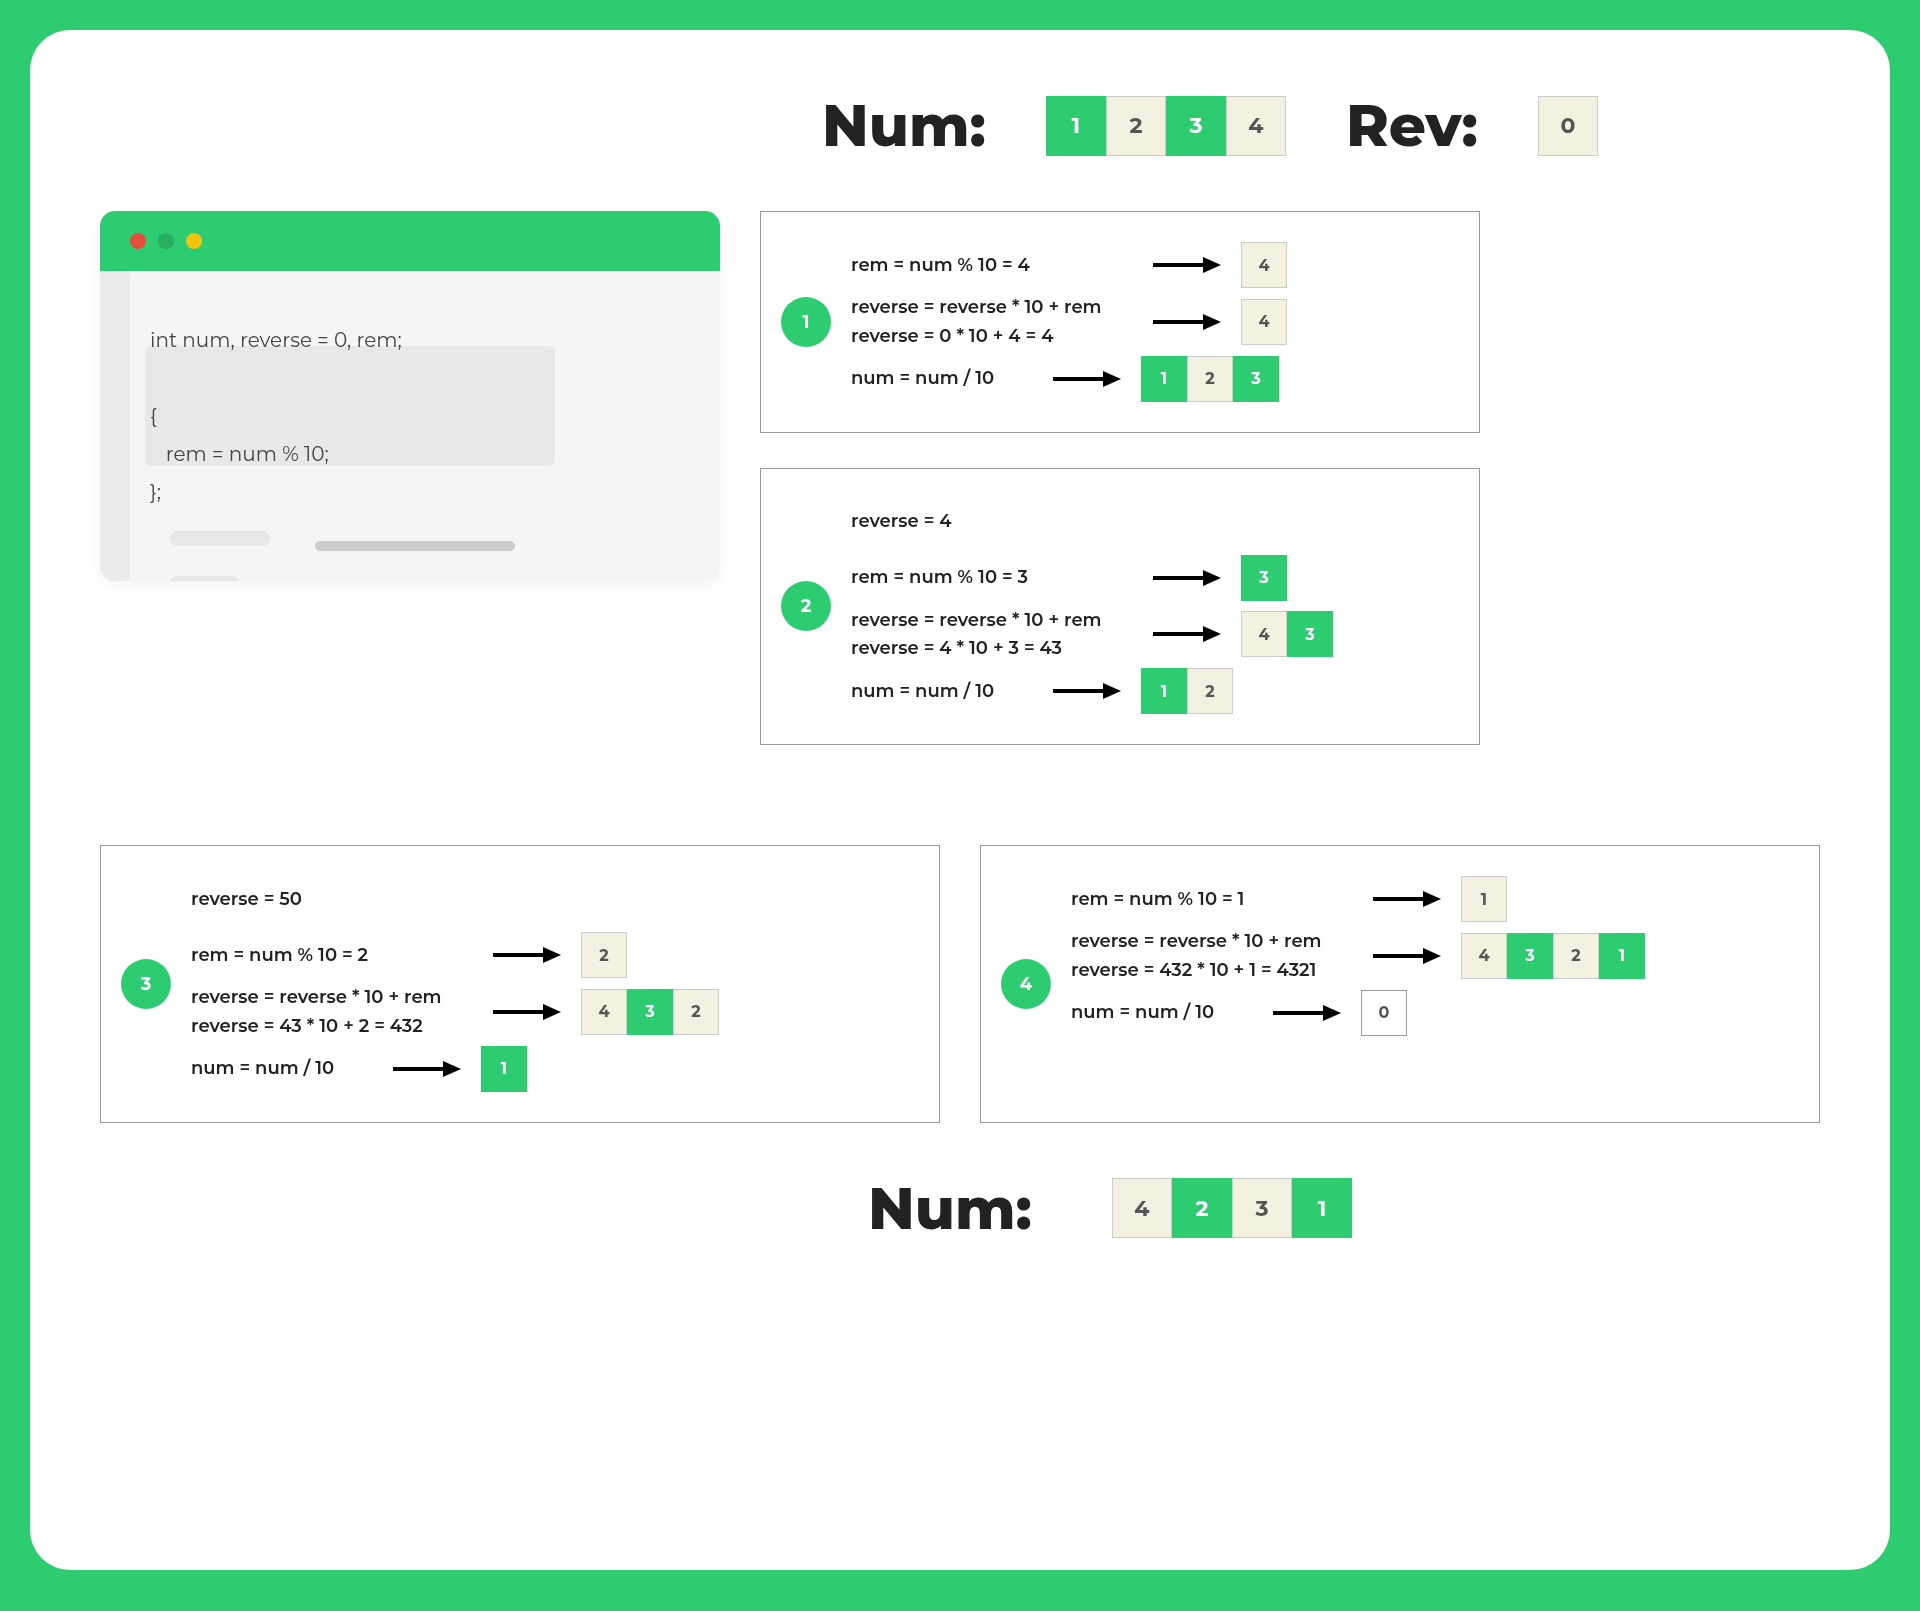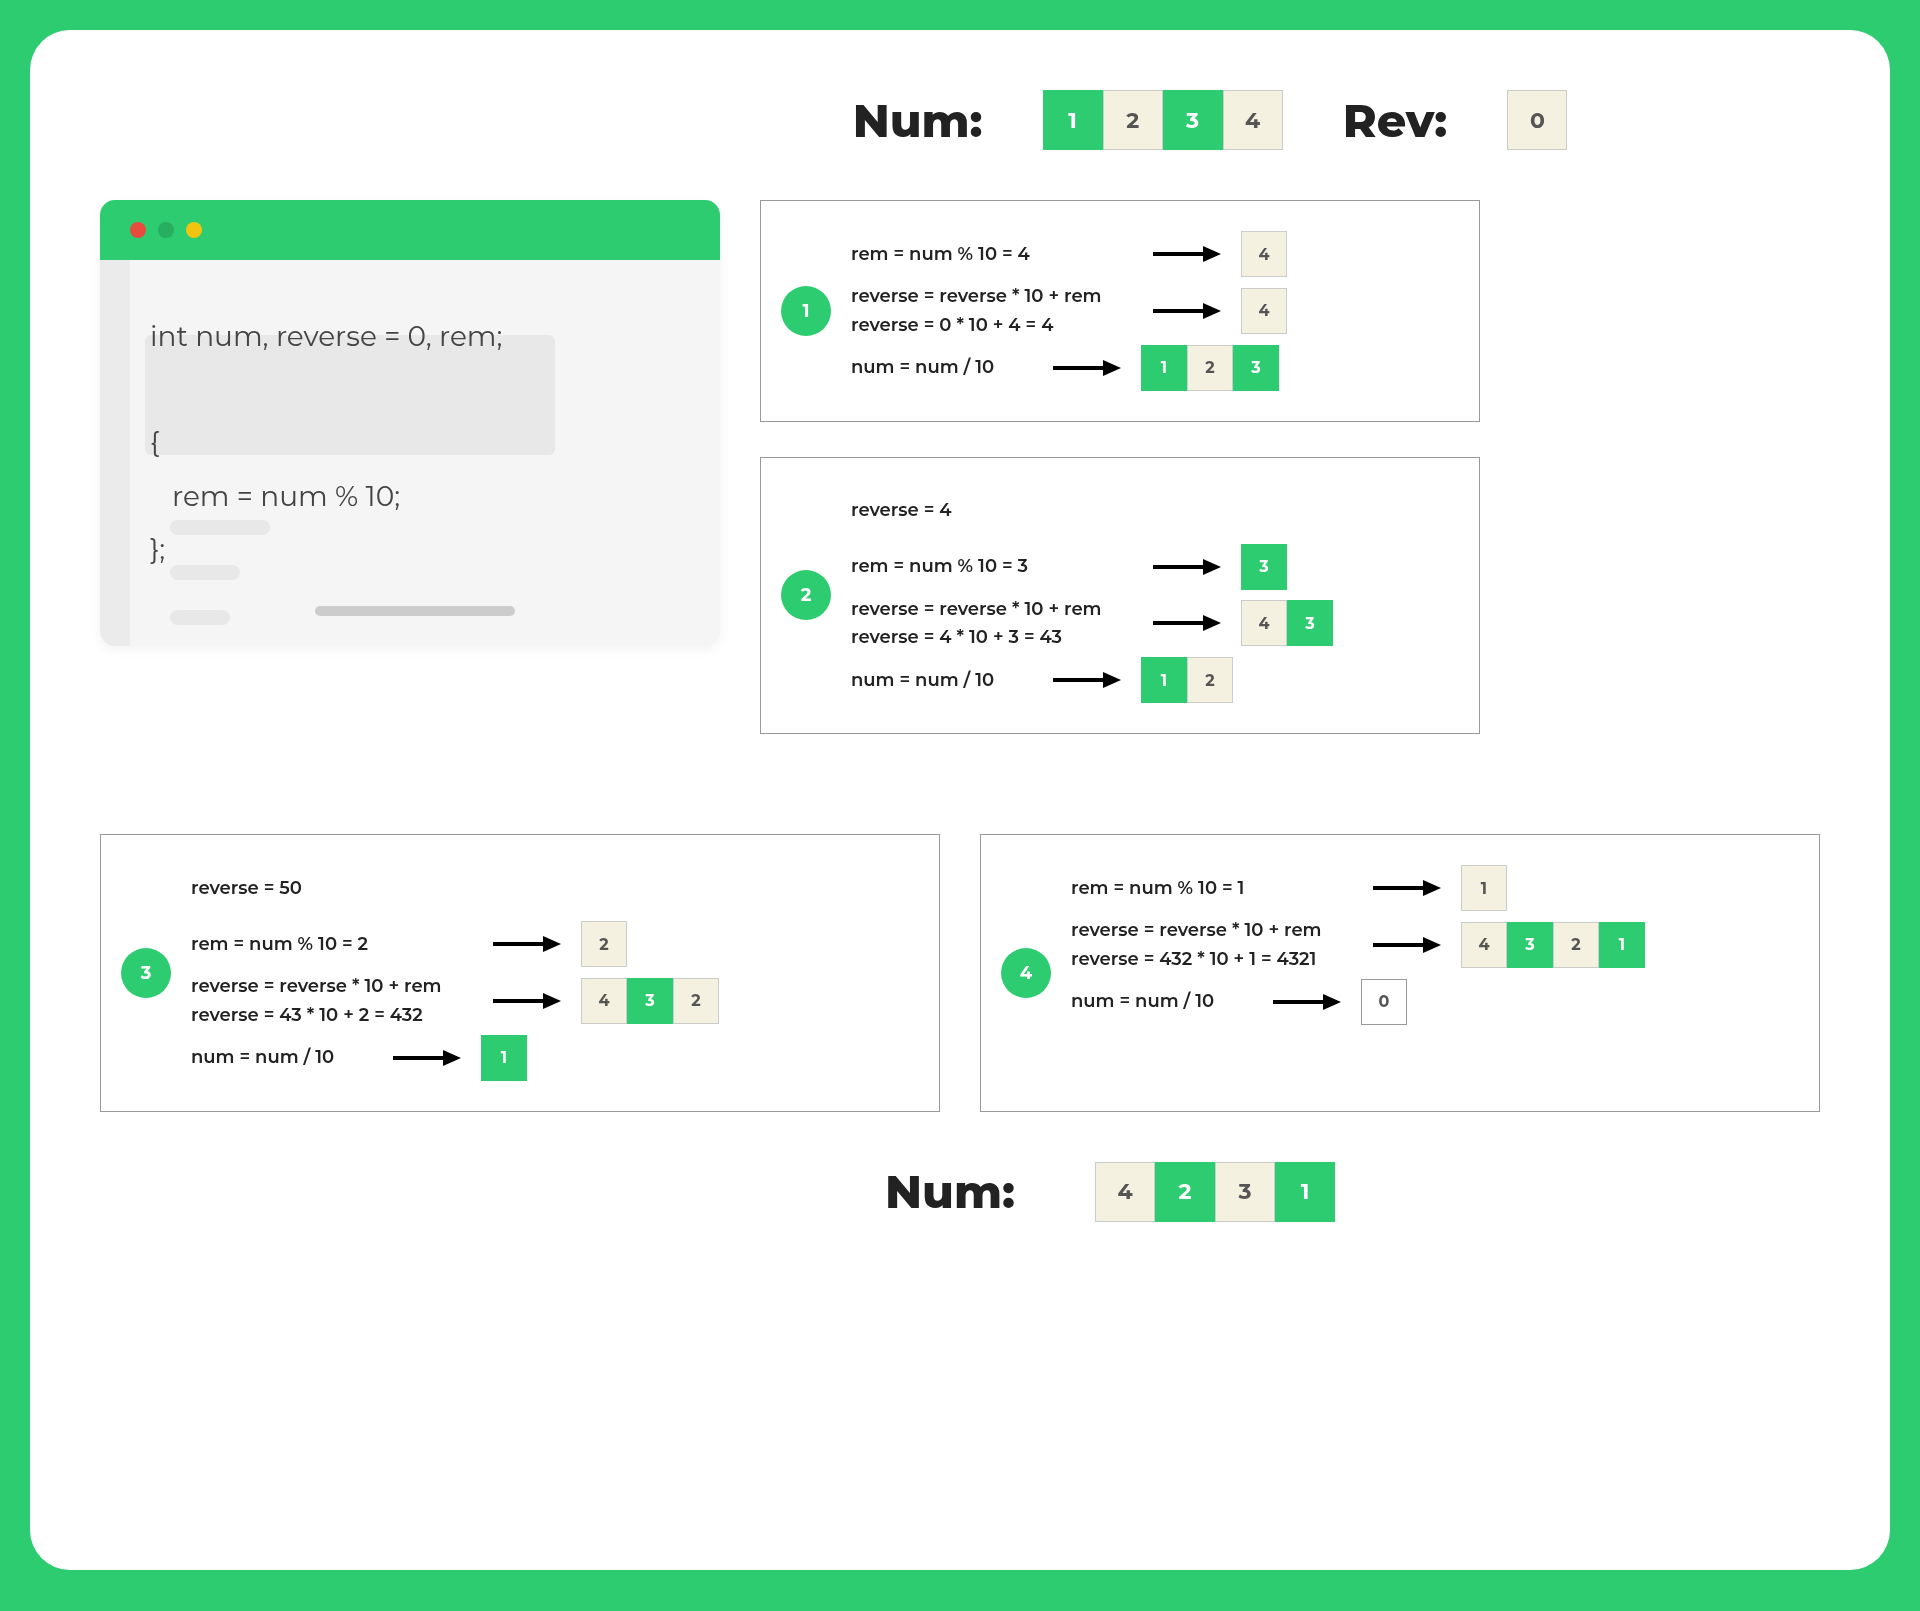--- a/index.html
+++ b/index.html
@@ -19,21 +19,21 @@
   }
   .header-row {
     display: flex;
     align-items: center;
     justify-content: center;
     gap: 60px;
     margin-bottom: 50px;
     margin-left: 500px;
   }
   .header-label {
-    font-size: 46px;
+    font-size: 58px;
     font-weight: 800;
     color: #222;
   }
   .digit-row { display: flex; }
   .digit {
     width: 60px; height: 60px;
     display: flex; align-items: center; justify-content: center;
     font-weight: 700; font-size: 22px;
     border: 1px solid #bbb;
   }
@@ -61,21 +61,21 @@
     align-items: center;
     padding-left: 30px;
     gap: 12px;
   }
   .dot { width: 16px; height: 16px; border-radius: 50%; }
   .dot.red { background: #e74c3c; }
   .dot.green2 { background: #27ae60; }
   .dot.yellow { background: #f1c40f; }
   .code-body {
     padding: 50px 40px 30px 50px;
-    font-size: 28px;
+    font-size: 20px;
     color: #444;
     line-height: 1.9;
     position: relative;
     background: linear-gradient(to right, #ebebeb 0, #ebebeb 30px, #f5f5f5 30px);
   }
   .code-highlight {
     position: absolute;
     background: #e8e8e8;
     border-radius: 6px;
   }

